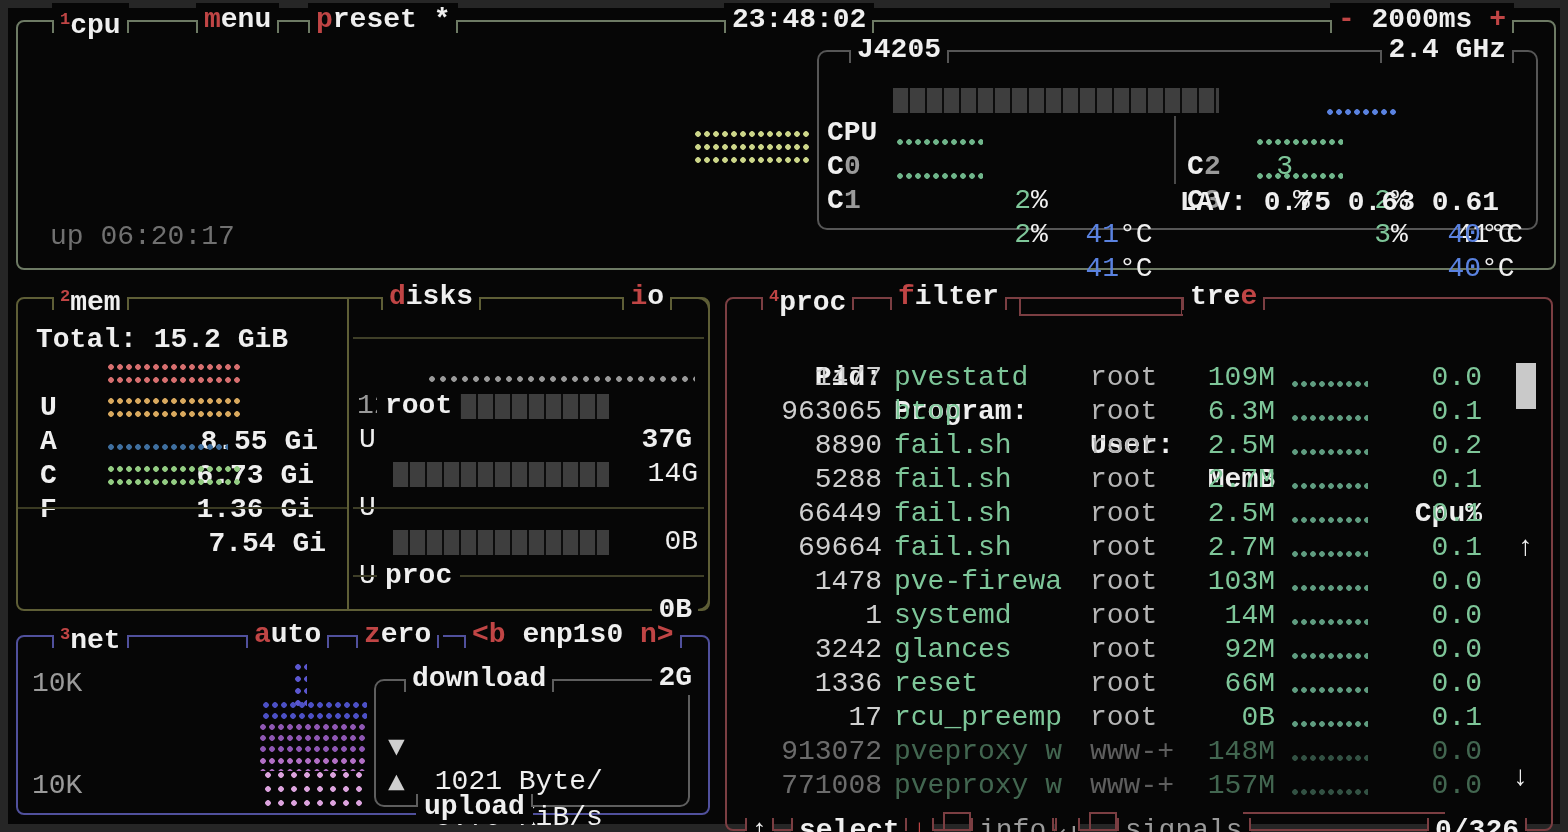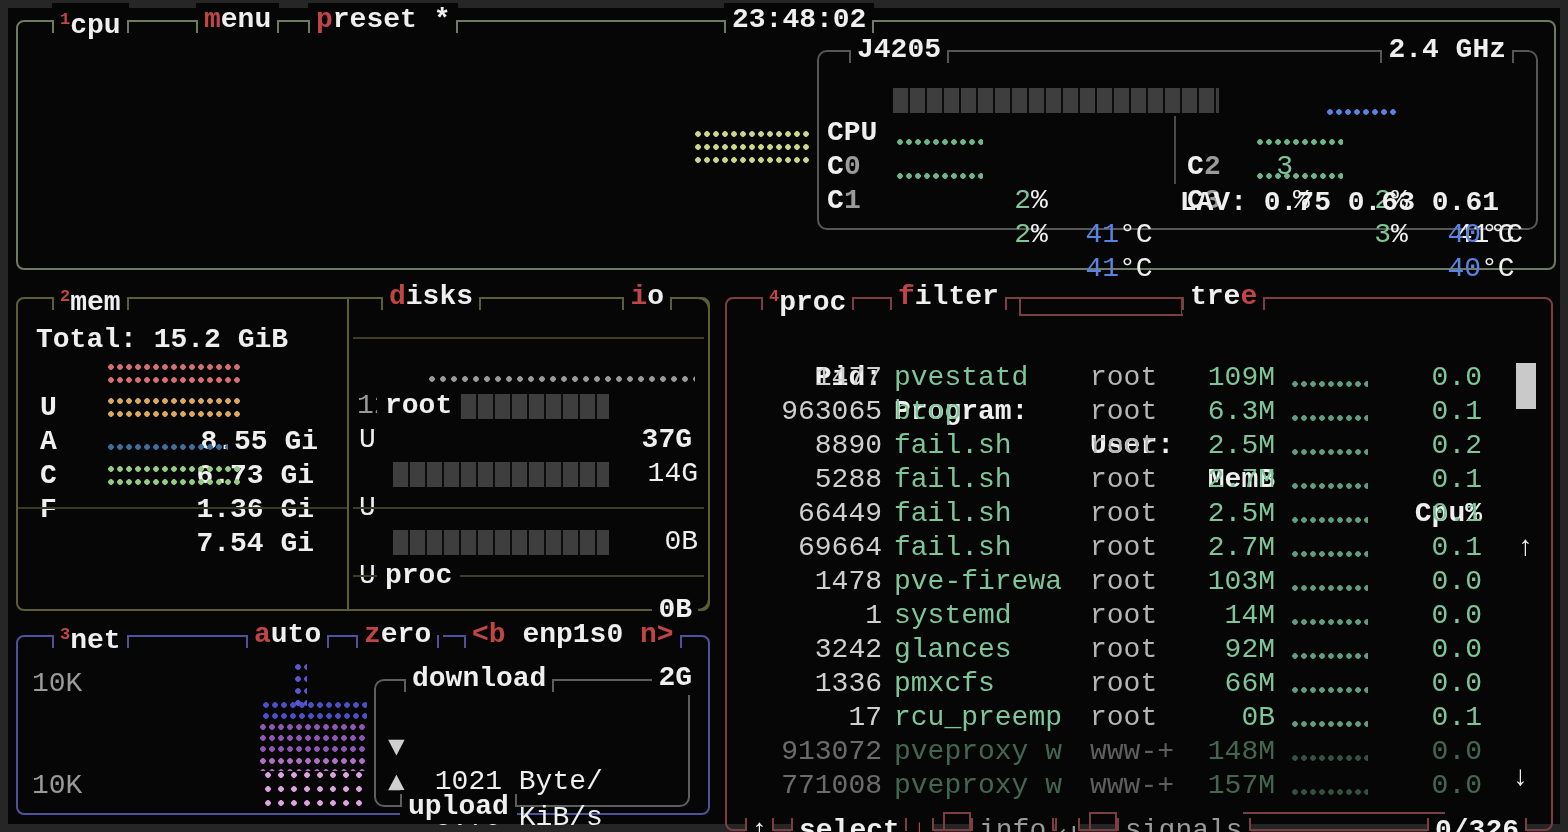--- a/index.html
+++ b/index.html
@@ -78,23 +78,25 @@
 </head>
 <body>
 
 <div class="screen">
 
   <div class="box cpu-box" style="left:8px;top:12px;width:1536px;height:246px">
     <span class="bt" style="left:34px"><span class="sup">1</span><span class="w">cpu</span></span>
     <span class="bt" style="left:178px"><span class="hk">m</span><span class="w">enu</span></span>
     <span class="bt" style="left:290px"><span class="hk">p</span><span class="w">reset *</span></span>
     <span class="bt" style="left:706px">23:48:02</span>
+    <span class="bt" style="right:40px"><span class="red">-</span><span class="w"> 2000ms </span><span class="red">+</span></span>
 
     <div class="dg" style="left:677px;top:108px;width:114px;height:38px;--dc:var(--ylw)"></div>
 
+    <div class="r d" style="left:32px;top:198px">up 06:20:17</div>
 
     <div class="box inner-box" style="left:799px;top:28px;width:717px;height:176px">
       <span class="bt" style="left:30px">J4205</span>
       <span class="bt" style="right:22px">2.4 GHz</span>
 
       <div class="r" style="left:0;top:30px;width:100%">
         <span class="b w" style="position:absolute;left:8px">CPU</span>
         <span class="ra grn" style="left:430px;width:44px">3</span>
         <span class="w" style="position:absolute;left:474px">%</span>
         <span class="ra w" style="left:624px;width:80px">41°C</span>
@@ -154,21 +156,21 @@
     <div class="dg" style="left:90px;top:98px;width:132px;height:26px;--dc:#d9a95e"></div>
 
     <div class="r" style="left:0;top:126px;width:331px">
       <span class="b w" style="position:absolute;left:22px">C</span>
       <span class="ra b w" style="left:160px;width:136px">1.36 Gi</span>
     </div>
     <div class="dg dg1" style="left:90px;top:144px;width:120px;height:10px;--dc:#3f6f9f"></div>
 
     <div class="r" style="left:0;top:160px;width:331px">
       <span class="b w" style="position:absolute;left:22px">F</span>
-      <span class="ra b w" style="left:160px;width:136px">7.54 Gi</span>
+      <span class="ra b w" style="left:172px;width:136px">7.54 Gi</span>
     </div>
     <div class="dg" style="left:90px;top:166px;width:132px;height:26px;--dc:#93cc82"></div>
 
     <div class="hdiv" style="left:0;top:208px;width:331px"></div>
   </div>
 
   <div class="box disks-box" style="left:339px;top:289px;width:359px;height:310px">
     <span class="bt" style="left:32px"><span class="hk">d</span><span class="w">isks</span></span>
     <span class="bt" style="right:36px"><span class="hk">i</span><span class="w">o</span></span>
 
@@ -231,21 +233,21 @@
     <div class="box inner-box" style="left:356px;top:42px;width:312px;height:124px;--bc:#5e5e5e;border-color:#5e5e5e">
       <span class="bt" style="left:28px">download</span>
       <div class="r" style="left:0;top:16px;width:100%">
         <span style="position:absolute;left:12px;color:#cfcfcf">▼</span>
         <span class="w" style="position:absolute;left:42px"> 1021 Byte/</span>
       </div>
       <div class="r" style="left:0;top:52px;width:100%">
         <span style="position:absolute;left:12px;color:#cfcfcf">▲</span>
         <span class="w" style="position:absolute;left:42px"> 5.79 KiB/s</span>
       </div>
-      <span class="bt bb" style="left:24px">upload</span>
+      <span class="bt bb" style="left:40px">upload</span>
     </div>
   </div>
 
   <div class="box proc-box" style="left:717px;top:289px;width:824px;height:530px">
     <span class="bt" style="left:34px"><span class="sup">4</span><span class="w">proc</span></span>
     <span class="bt" style="left:163px"><span class="hk">f</span><span class="w">ilter</span></span>
     <div style="position:absolute;left:292px;top:0;width:160px;height:15px;border:2px solid var(--bc-proc);border-top:none"></div>
     <span class="bt" style="left:455px"><span class="w">tre</span><span class="hk">e</span></span>
 
     <div class="r b" style="left:0;top:28px;width:100%">
@@ -260,21 +262,21 @@
 
     <div class="prow" style="top:62px"><span class="c-pid">1477</span><span class="c-prog">pvestatd</span><span class="c-user">root</span><span class="c-mem">109M</span><span class="c-dots dg dg1"></span><span class="c-cpu">0.0</span></div>
     <div class="prow" style="top:96px"><span class="c-pid">963065</span><span class="c-prog">btop</span><span class="c-user">root</span><span class="c-mem">6.3M</span><span class="c-dots dg dg1"></span><span class="c-cpu">0.1</span></div>
     <div class="prow" style="top:130px"><span class="c-pid">8890</span><span class="c-prog">fail.sh</span><span class="c-user">root</span><span class="c-mem">2.5M</span><span class="c-dots dg dg1"></span><span class="c-cpu">0.2</span></div>
     <div class="prow" style="top:164px"><span class="c-pid">5288</span><span class="c-prog">fail.sh</span><span class="c-user">root</span><span class="c-mem">2.7M</span><span class="c-dots dg dg1"></span><span class="c-cpu">0.1</span></div>
     <div class="prow" style="top:198px"><span class="c-pid">66449</span><span class="c-prog">fail.sh</span><span class="c-user">root</span><span class="c-mem">2.5M</span><span class="c-dots dg dg1"></span><span class="c-cpu">0.1</span></div>
     <div class="prow" style="top:232px"><span class="c-pid">69664</span><span class="c-prog">fail.sh</span><span class="c-user">root</span><span class="c-mem">2.7M</span><span class="c-dots dg dg1"></span><span class="c-cpu">0.1</span></div>
     <div class="prow" style="top:266px"><span class="c-pid">1478</span><span class="c-prog">pve-firewa</span><span class="c-user">root</span><span class="c-mem">103M</span><span class="c-dots dg dg1"></span><span class="c-cpu">0.0</span></div>
     <div class="prow" style="top:300px"><span class="c-pid">1</span><span class="c-prog">systemd</span><span class="c-user">root</span><span class="c-mem">14M</span><span class="c-dots dg dg1"></span><span class="c-cpu">0.0</span></div>
     <div class="prow" style="top:334px"><span class="c-pid">3242</span><span class="c-prog">glances</span><span class="c-user">root</span><span class="c-mem">92M</span><span class="c-dots dg dg1"></span><span class="c-cpu">0.0</span></div>
-    <div class="prow" style="top:368px"><span class="c-pid">1336</span><span class="c-prog">pmxcfs</span><span class="c-user">root</span><span class="c-mem">66M</span><span class="c-dots dg dg1"></span><span class="c-cpu">0.0</span></div>
+    <div class="prow" style="top:368px"><span class="c-pid">1336</span><span class="c-prog">reset</span><span class="c-user">root</span><span class="c-mem">66M</span><span class="c-dots dg dg1"></span><span class="c-cpu">0.0</span></div>
     <div class="prow" style="top:402px"><span class="c-pid">17</span><span class="c-prog">rcu_preemp</span><span class="c-user">root</span><span class="c-mem">0B</span><span class="c-dots dg dg1"></span><span class="c-cpu">0.1</span></div>
     <div class="prow dimrow" style="top:436px"><span class="c-pid">913072</span><span class="c-prog">pveproxy w</span><span class="c-user">www-+</span><span class="c-mem">148M</span><span class="c-dots dg dg1"></span><span class="c-cpu">0.0</span></div>
     <div class="prow dimrow" style="top:470px"><span class="c-pid">771008</span><span class="c-prog">pveproxy w</span><span class="c-user">www-+</span><span class="c-mem">157M</span><span class="c-dots dg dg1"></span><span class="c-cpu">0.0</span></div>
 
     <div class="r w" style="left:785px;top:462px">↓</div>
 
     <span class="bt bb" style="left:18px;padding:0 6px">↑</span>
     <span class="bt bb w" style="left:64px">select</span>
     <span class="bt bb red" style="left:178px;padding:0 6px">↓</span>
     <div class="ubrk" style="left:216px;width:24px"></div>

